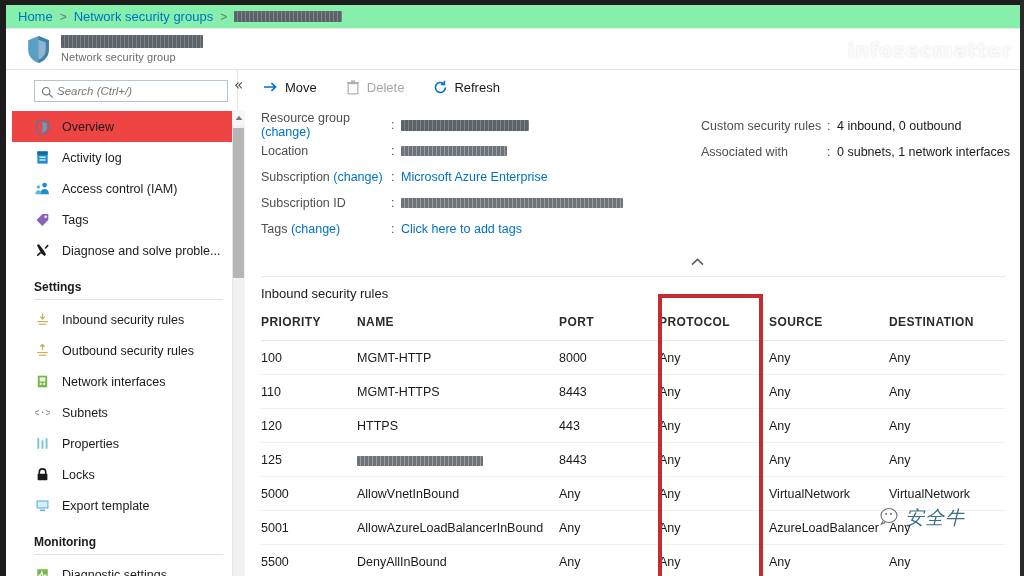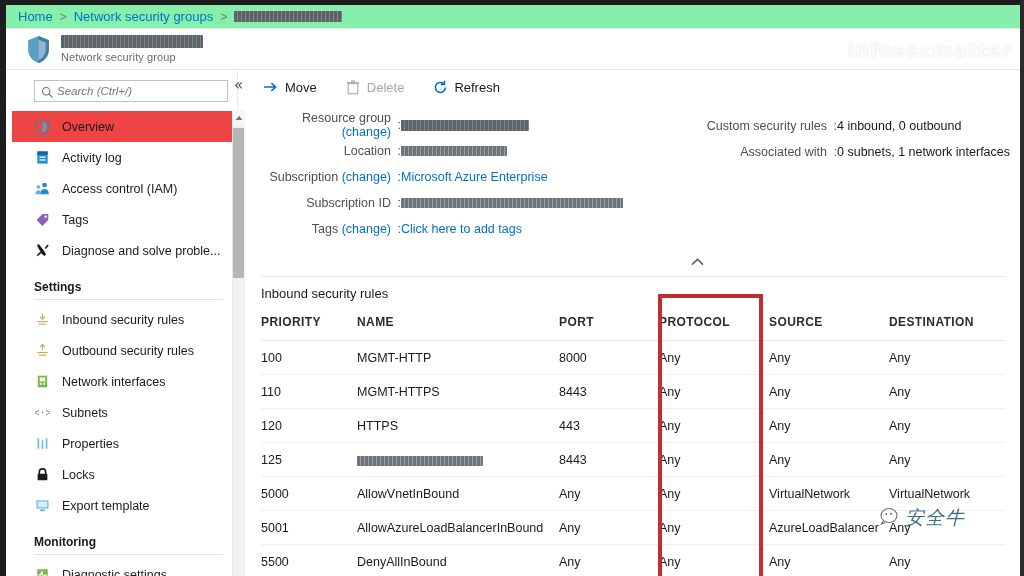--- a/index.html
+++ b/index.html
@@ -106,21 +106,21 @@
   .tb-btn {
     display:flex; align-items:center; gap:6px; font-size:13px; color:#1a1a1a;
     padding:4px 14px 4px 2px; cursor:pointer; background:none; border:0;
     font-family:"Liberation Sans", sans-serif;
   }
   .tb-btn.disabled { color:#a6a6a6; cursor:default; }
   .tb-ico { width:16px; height:16px; display:flex; align-items:center; justify-content:center; flex:none; }
 
   
   .essentials { position:relative; padding:8px 0 0 16px; height:170px; }
-  .ess-cols { display:flex;text-align:right; }
+  .ess-cols { display:flex; }
   .ess-left { width:440px; }
   .ess-right { width:310px; padding-top:1px; }
   .ess-row { display:flex; align-items:center; height:26px; font-size:12.5px; }
   .ess-lbl { color:#4f4f4f; width:130px; flex:none; }
   .ess-lbl.wide { width:126px; }
   .ess-colon { color:#4f4f4f; width:10px; flex:none; }
   .ess-val { color:#1a1a1a; }
   .lnk { color:#0072c6; cursor:pointer; }
   .ess-collapse {
     position:absolute; left:446px; top:150px; font-size:13px; color:#5a5a5a;

